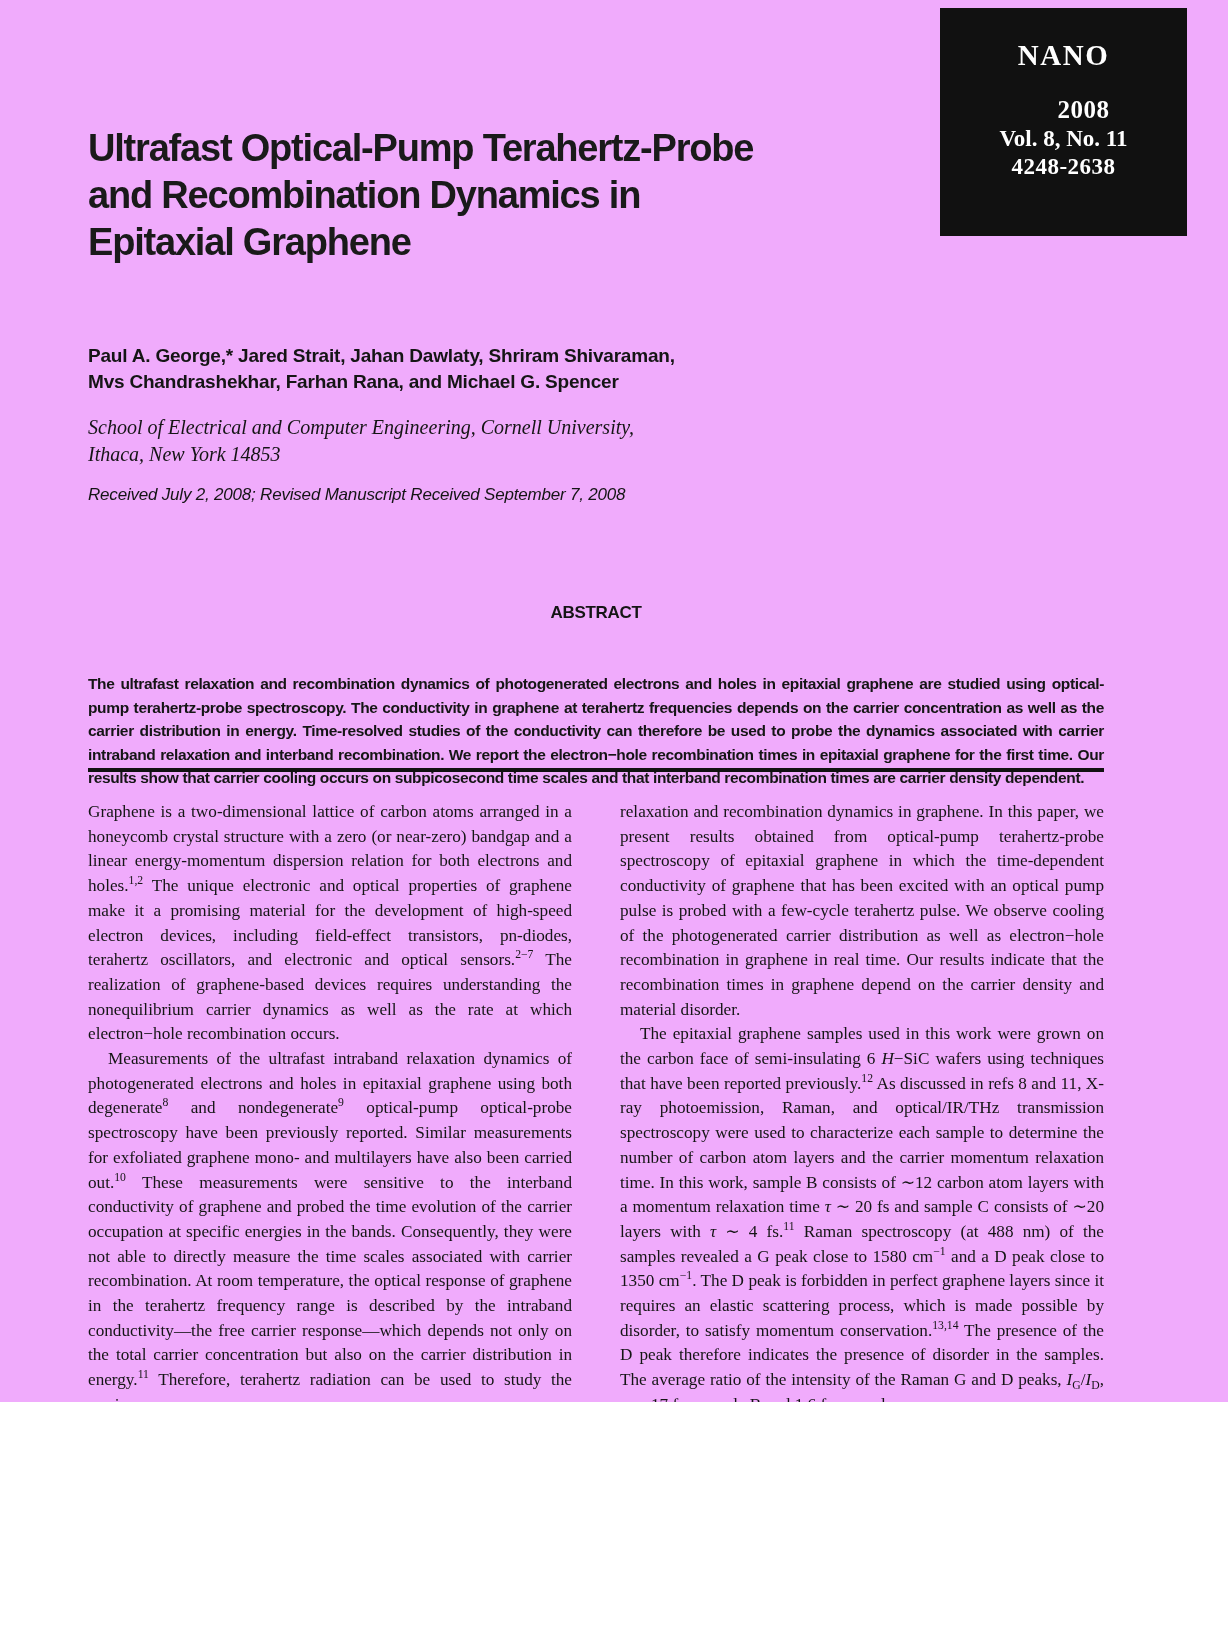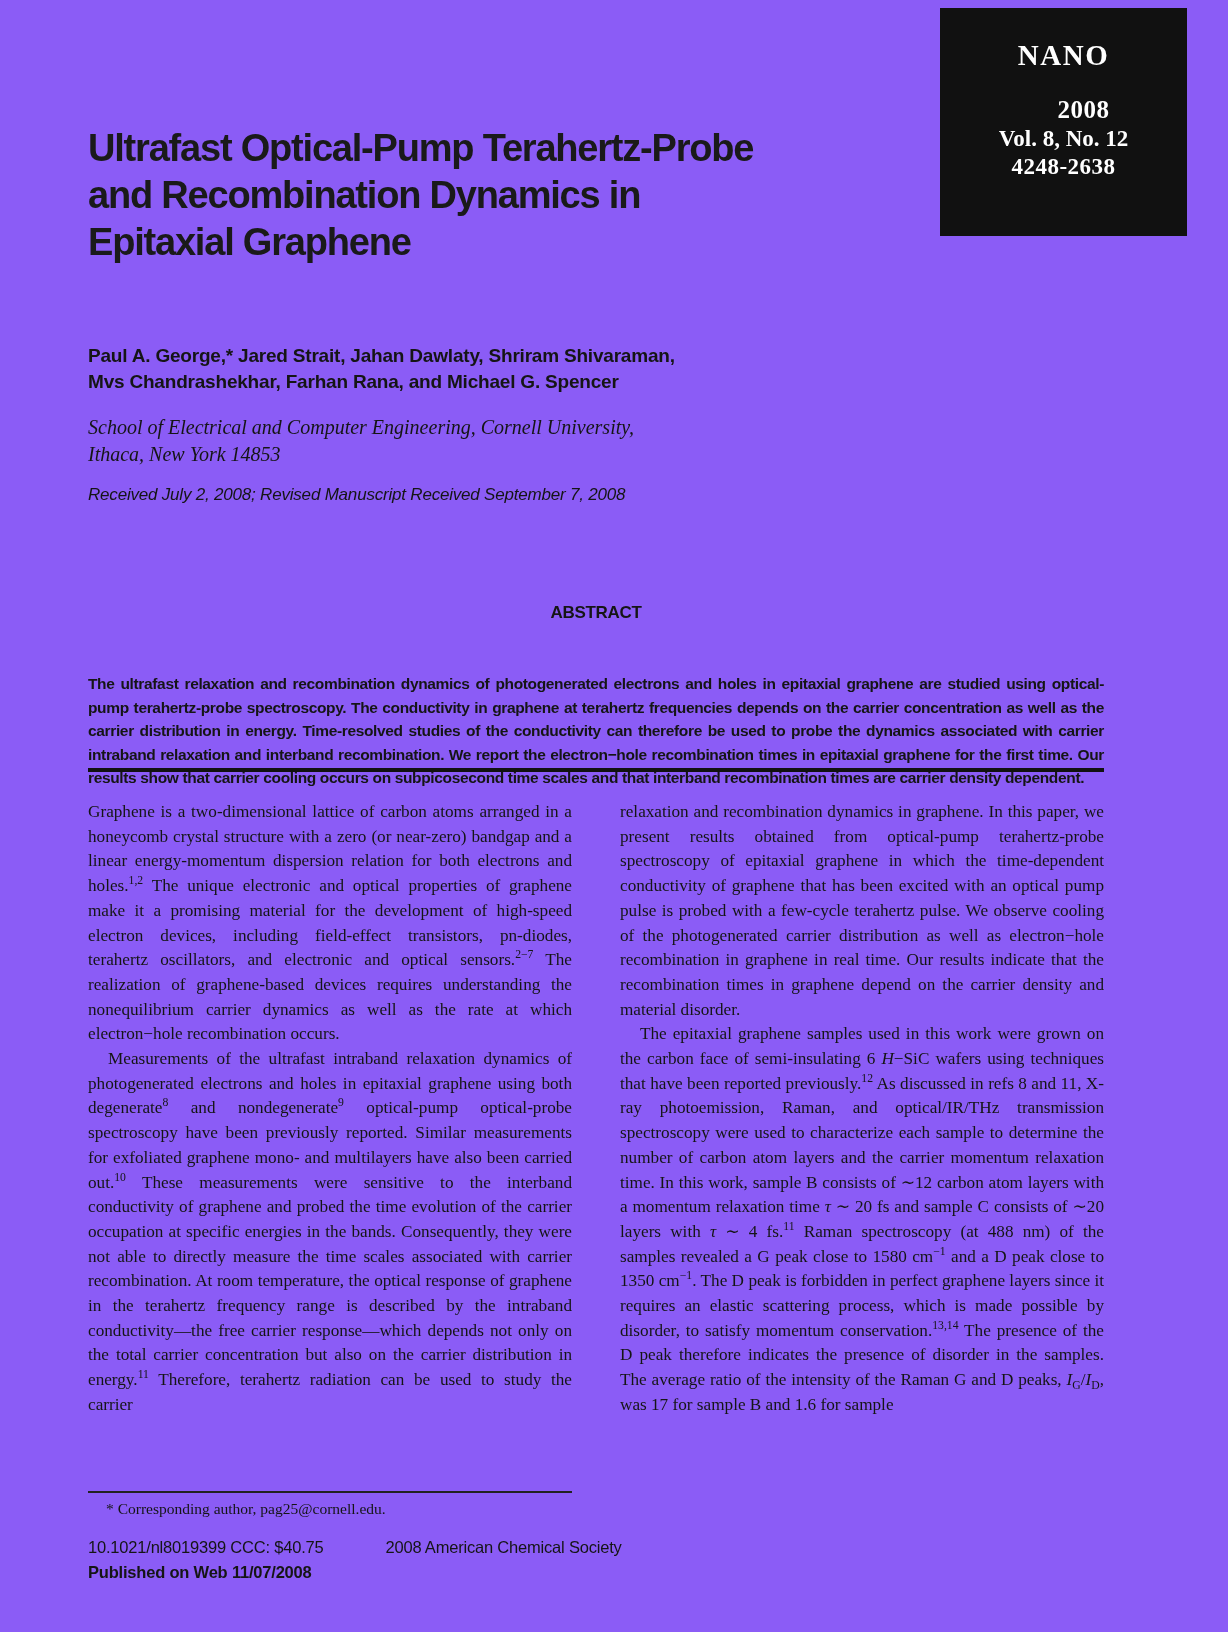--- a/index.html
+++ b/index.html
@@ -1,19 +1,19 @@
 <!DOCTYPE html>
 <html><head>
 <meta charset="utf-8">
 <style>
   * { margin:0; padding:0; box-sizing:border-box; }
   html,body { background:#ffffff; }
   .page {
-    position:relative; width:1228px; height:1632px;
-    background:#8b5cf6; color:#151515; overflow:hidden;
+    position:relative; width:1228px; height:1402px;
+    background:#f0abfc; color:#151515; overflow:hidden;
     font-family:"Liberation Serif", serif;
   }
   
   .journal-box {
     position:absolute; left:940px; top:8px; width:247px; height:228px;
     background:#111111; color:#ffffff; text-align:center;
     font-family:"Liberation Serif", serif; font-weight:bold;
     padding-top:30px;
   }
   .jb-name  { font-size:29px; line-height:35px; letter-spacing:1.5px; }
@@ -97,21 +97,21 @@
 </style>
 </head>
 <body>
 
 <div class="page">
 
   <div class="journal-box">
     <div class="jb-name">NANO</div>
     <div class="jb-gap"></div>
     <div class="jb-year">2008</div>
-    <div class="jb-vol">Vol. 8, No. 12</div>
+    <div class="jb-vol">Vol. 8, No. 11</div>
     <div class="jb-pages">4248-2638</div>
   </div>
 
   <div class="title">
     <div>Ultrafast Optical-Pump Terahertz-Probe</div>
     <div>and Recombination Dynamics in</div>
     <div>Epitaxial Graphene</div>
   </div>
 
   <div class="authors">

